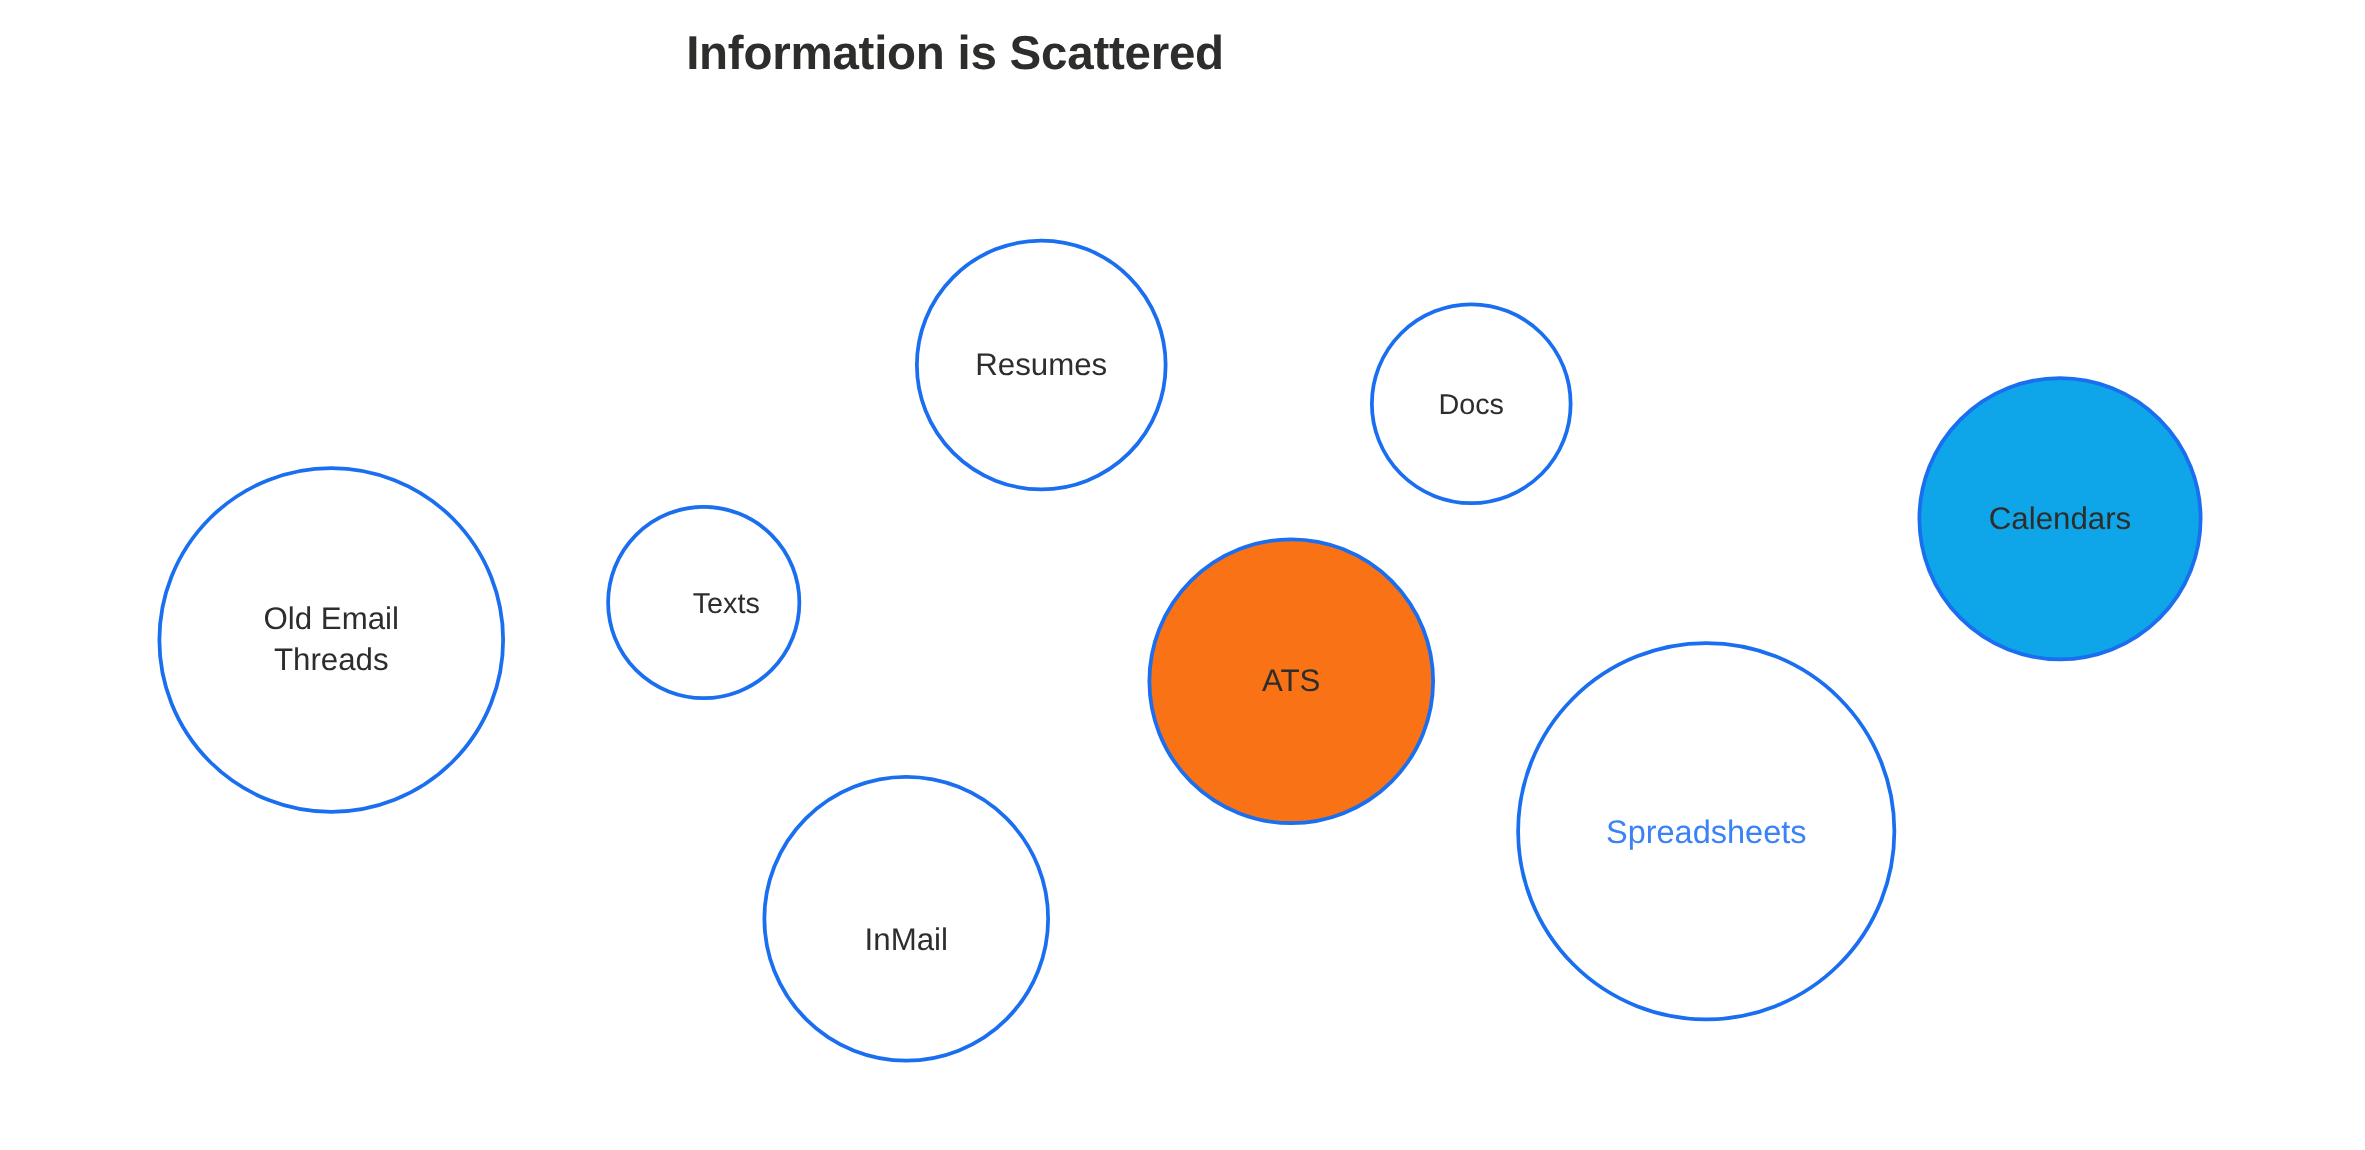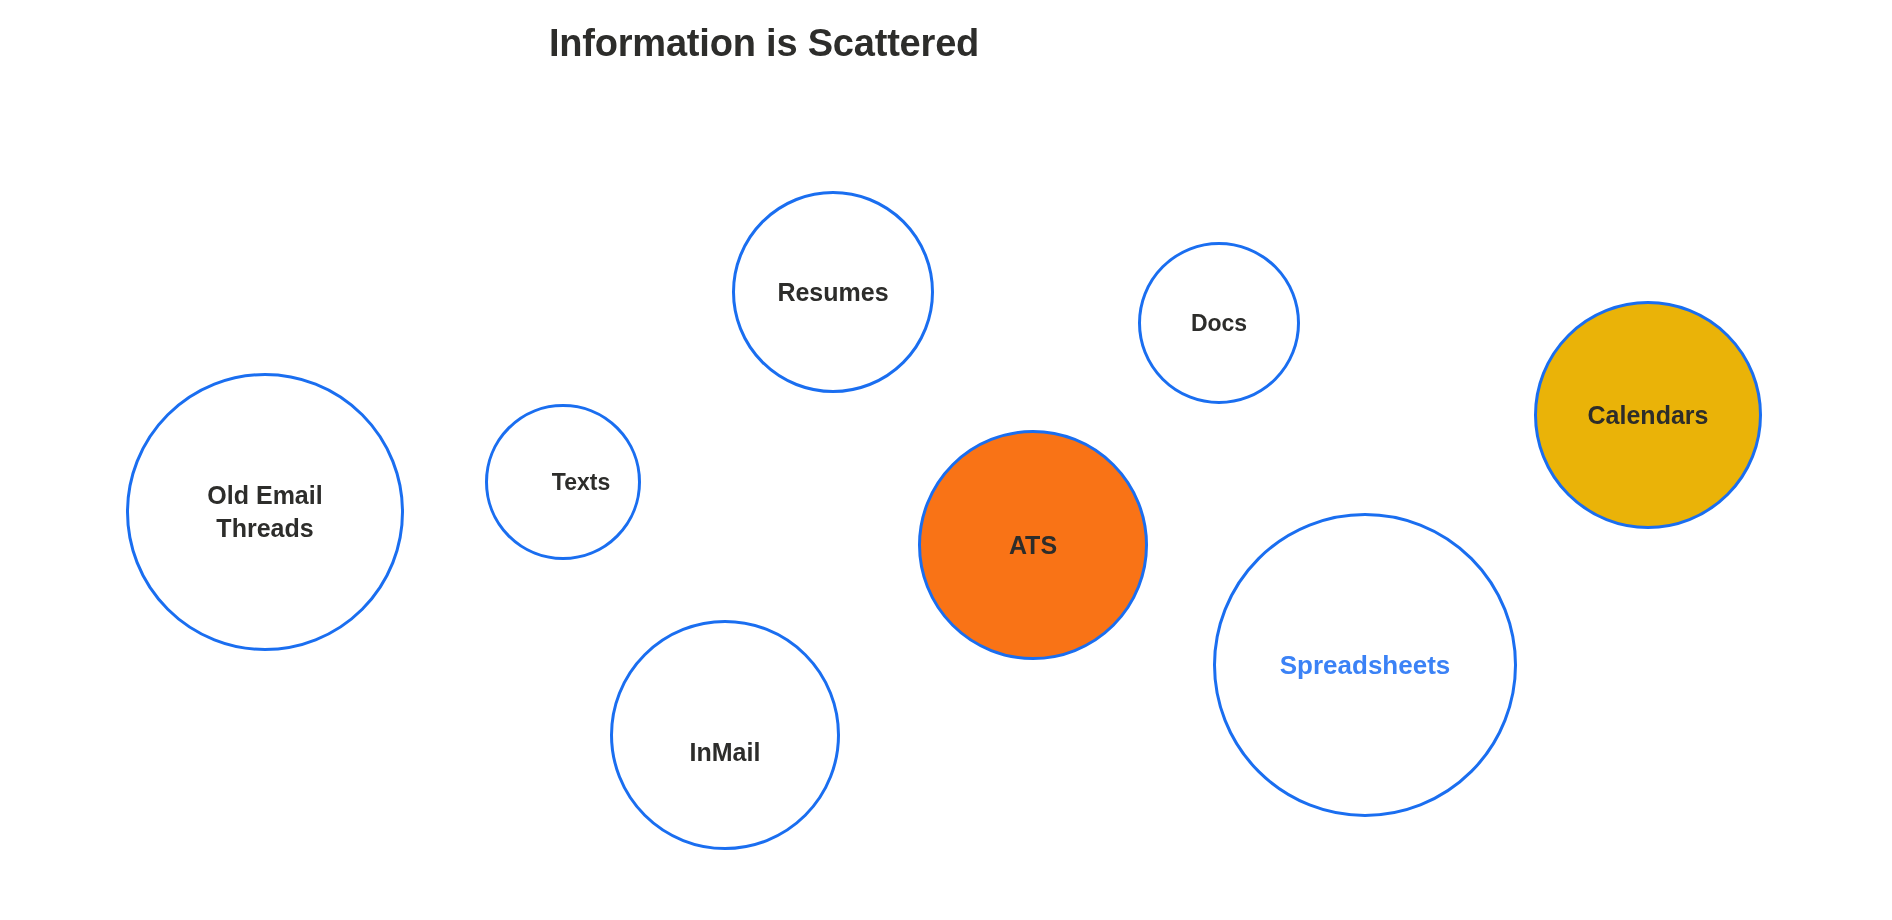--- a/index.html
+++ b/index.html
@@ -43,21 +43,21 @@
     background: #ffffff;
     border: 3px solid #1a6ef0;
     display: flex;
     align-items: center;
     justify-content: center;
   }
 
   .bubble-label {
     text-align: center;
     font-size: 23px;
-    font-weight: 700;
+    font-weight: 400;
     color: #2d2d2b;
     line-height: 1.32;
     white-space: pre-line;
     padding: 0 6px;
     font-family: "Liberation Sans", sans-serif;
   }
 </style>
 </head>
 <body style="background: rgb(255, 255, 255);">
 
@@ -72,27 +72,27 @@
       </div>
       <div class="bubble" style="left: 485px; top: 404px; width: 156px; height: 156px; border-color: rgb(26, 110, 240); border-width: 3px; background: rgb(255, 255, 255);">
         <div class="bubble-label" style="font-size: 23px; color: rgb(45, 45, 43); margin-left: 36px;">Texts</div>
       </div>
       <div class="bubble" style="left: 732px; top: 191px; width: 202px; height: 202px; border-color: rgb(26, 110, 240); border-width: 3px; background: rgb(255, 255, 255);">
         <div class="bubble-label" style="font-size: 25px; color: rgb(45, 45, 43);">Resumes</div>
       </div>
       <div class="bubble" style="left: 918px; top: 430px; width: 230px; height: 230px; border-color: rgb(26, 110, 240); border-width: 3px; background: #f97316;">
         <div class="bubble-label" style="font-size: 25px; color: rgb(45, 45, 43);">ATS</div>
       </div>
-      <div class="bubble" style="left: 1138px; top: 242px; width: 162px; height: 162px; border-color: rgb(26, 110, 240); border-width: 3px; background: rgb(255, 255, 255);">
+      <div class="bubble" style="left: 1096px; top: 242px; width: 162px; height: 162px; border-color: rgb(26, 110, 240); border-width: 3px; background: rgb(255, 255, 255);">
         <div class="bubble-label" style="font-size: 23px; color: rgb(45, 45, 43);">Docs</div>
       </div>
       <div class="bubble" style="left: 610px; top: 620px; width: 230px; height: 230px; border-color: rgb(26, 110, 240); border-width: 3px; background: rgb(255, 255, 255);">
         <div class="bubble-label" style="font-size: 25px; color: rgb(45, 45, 43); margin-top: 35px;">InMail</div>
       </div>
       <div class="bubble" style="left: 1213px; top: 513px; width: 304px; height: 304px; border-color: rgb(26, 110, 240); border-width: 3px; background: rgb(255, 255, 255);">
         <div class="bubble-label" style="font-size: 26px; color: #3b82f6;">Spreadsheets</div>
       </div>
-      <div class="bubble" style="left: 1534px; top: 301px; width: 228px; height: 228px; border-color: rgb(26, 110, 240); border-width: 3px; background: #eab308;">
+      <div class="bubble" style="left: 1534px; top: 301px; width: 228px; height: 228px; border-color: rgb(26, 110, 240); border-width: 3px; background: #0ea5e9;">
         <div class="bubble-label" style="font-size: 25px; color: rgb(45, 45, 43);">Calendars</div>
       </div>
     </div>
 
 </div>
 
 </body></html>

